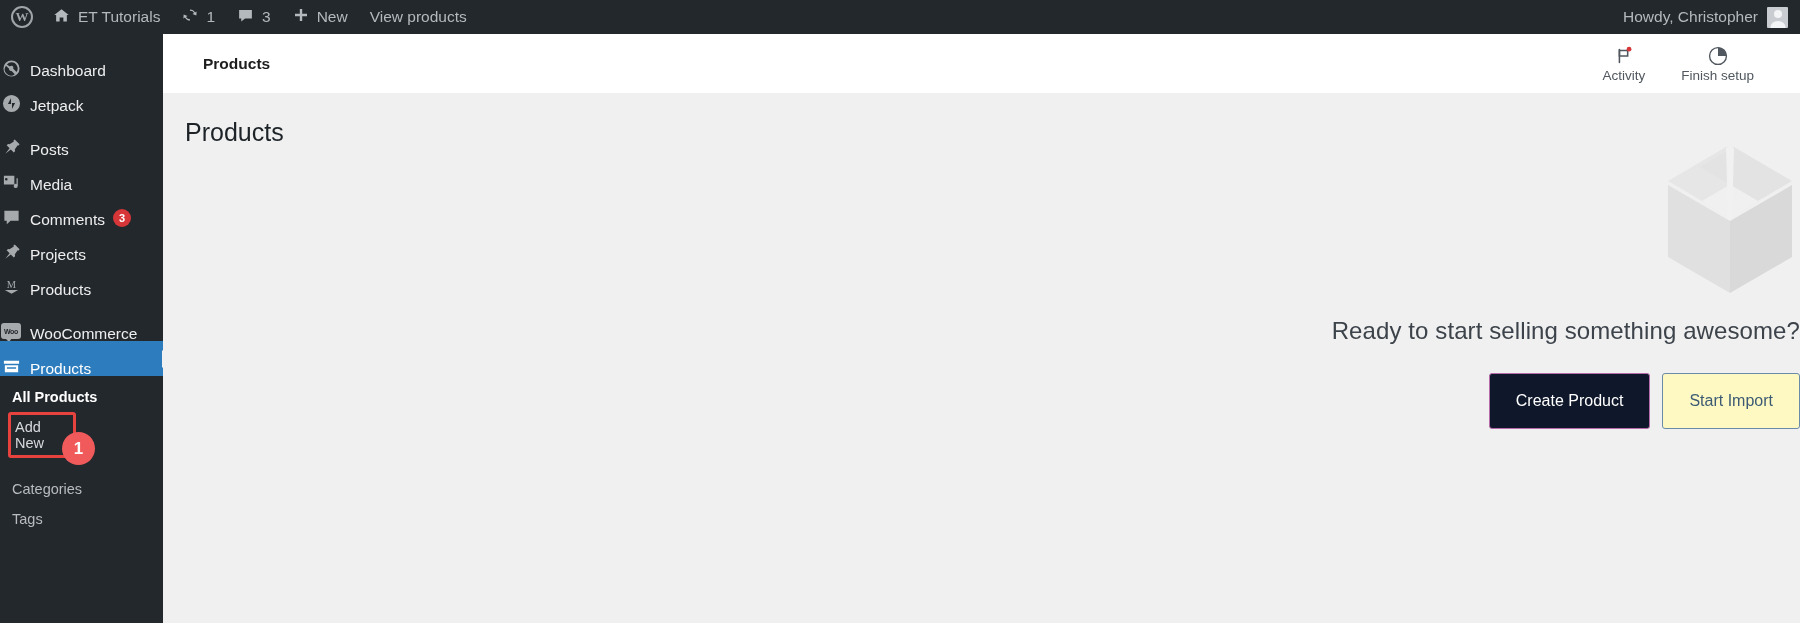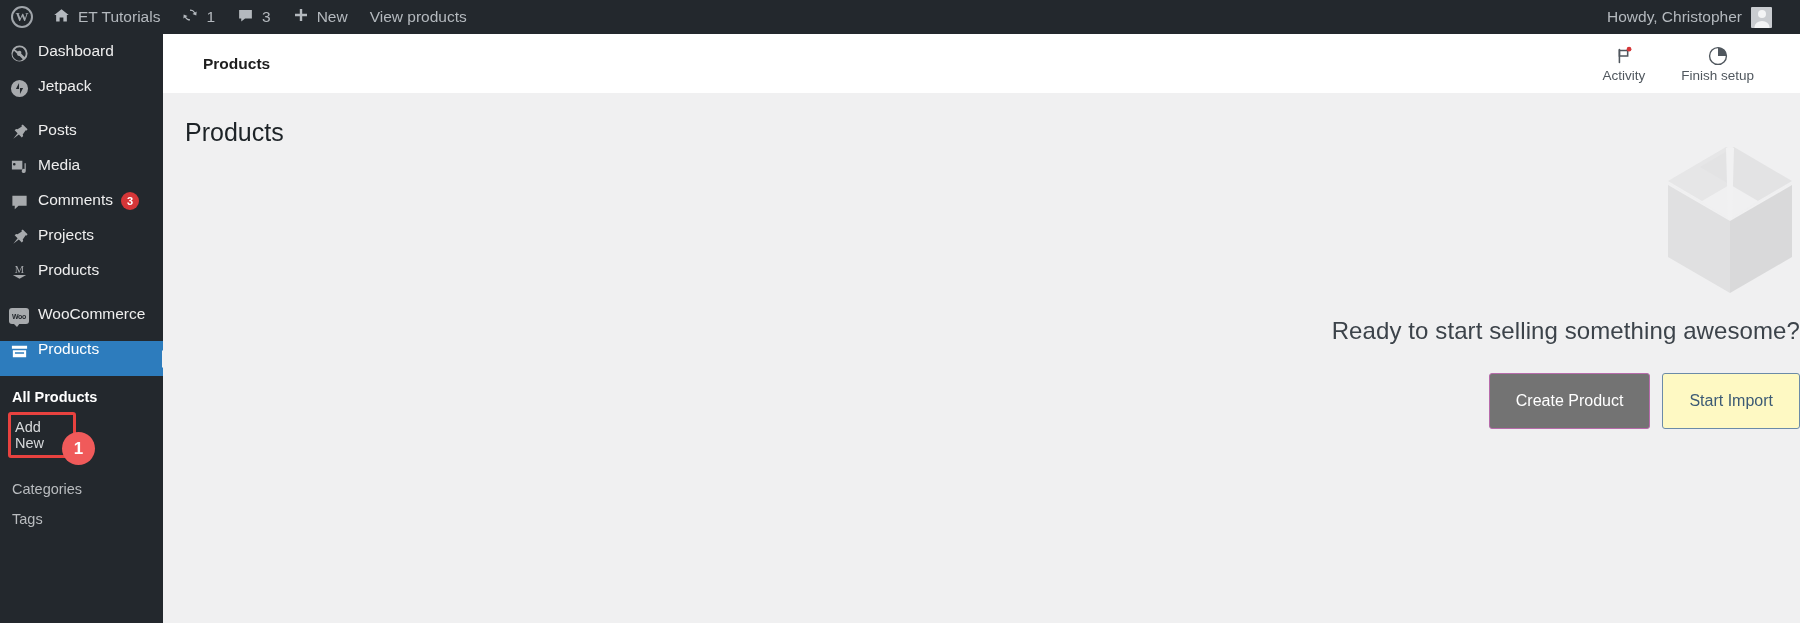--- a/index.html
+++ b/index.html
@@ -31,21 +31,21 @@
   .wp-logo-circle {
     width: 22px; height: 22px; border-radius: 50%;
     border: 2px solid #a0a5aa; position: relative;
     display: flex; align-items: center; justify-content: center;
     font-size: 13px; font-weight: bold; color: #a0a5aa;
     font-family: "Liberation Serif", serif;
   }
   .ab-spacer { flex: 1; }
   .howdy {
     display: flex; align-items: center; gap: 9px;
-    padding-right: 28px; color: #b4b9be; font-size: 15.5px;
+    padding-right: 12px; color: #b4b9be; font-size: 15.5px;
     cursor: pointer;
   }
   .avatar {
     width: 21px; height: 21px; background: #c9ccd0;
     border-radius: 1px; position: relative; overflow: hidden;
   }
   .avatar::before {
     content: ""; position: absolute; left: 50%; top: 3px;
     width: 8px; height: 8px; border-radius: 50%;
     background: #f3f4f5; transform: translateX(-50%);
@@ -58,22 +58,22 @@
 
   
   .sidebar {
     position: absolute; top: 34px; left: 0;
     width: 163px; height: 589px;
     background: #23282d;
     z-index: 30;
   }
   .menu-item {
     position: relative;
-    display: flex; align-items: flex-start;
-    height: 35px; padding-left: 9px;
+    display: flex; align-items: flex-end;
+    height: 35px; padding-left: 1px;
     color: #eee; font-size: 15.5px;
     cursor: pointer;
   }
   .menu-item.active {
     background: #2d7cbd; color: #fff; font-weight: 400;
   }
   .menu-item.active .mi-arrow {
     position: absolute; right: -8px; top: 50%;
     transform: translateY(-50%);
     width: 0; height: 0;
@@ -175,21 +175,21 @@
     margin-top: 16px; letter-spacing: 0.1px;
   }
   .empty-actions { display: flex; gap: 12px; margin-top: 28px; }
   .btn {
     font-size: 16px; border-radius: 3px; cursor: pointer;
     padding: 0 26px; height: 56px;
     display: flex; align-items: center; justify-content: center;
     font-family: "Liberation Sans", sans-serif;
   }
   .btn-primary {
-    background: #737373; color: #fff; border: 1px solid #b76bab;
+    background: #0f172a; color: #fff; border: 1px solid #b76bab;
   }
   .btn-secondary {
     background: #fef9c3; color: #3c5a74; border: 1px solid #6b8ba8;
   }
 </style>
 </head>
 <body>
 
 <div id="root">
 

